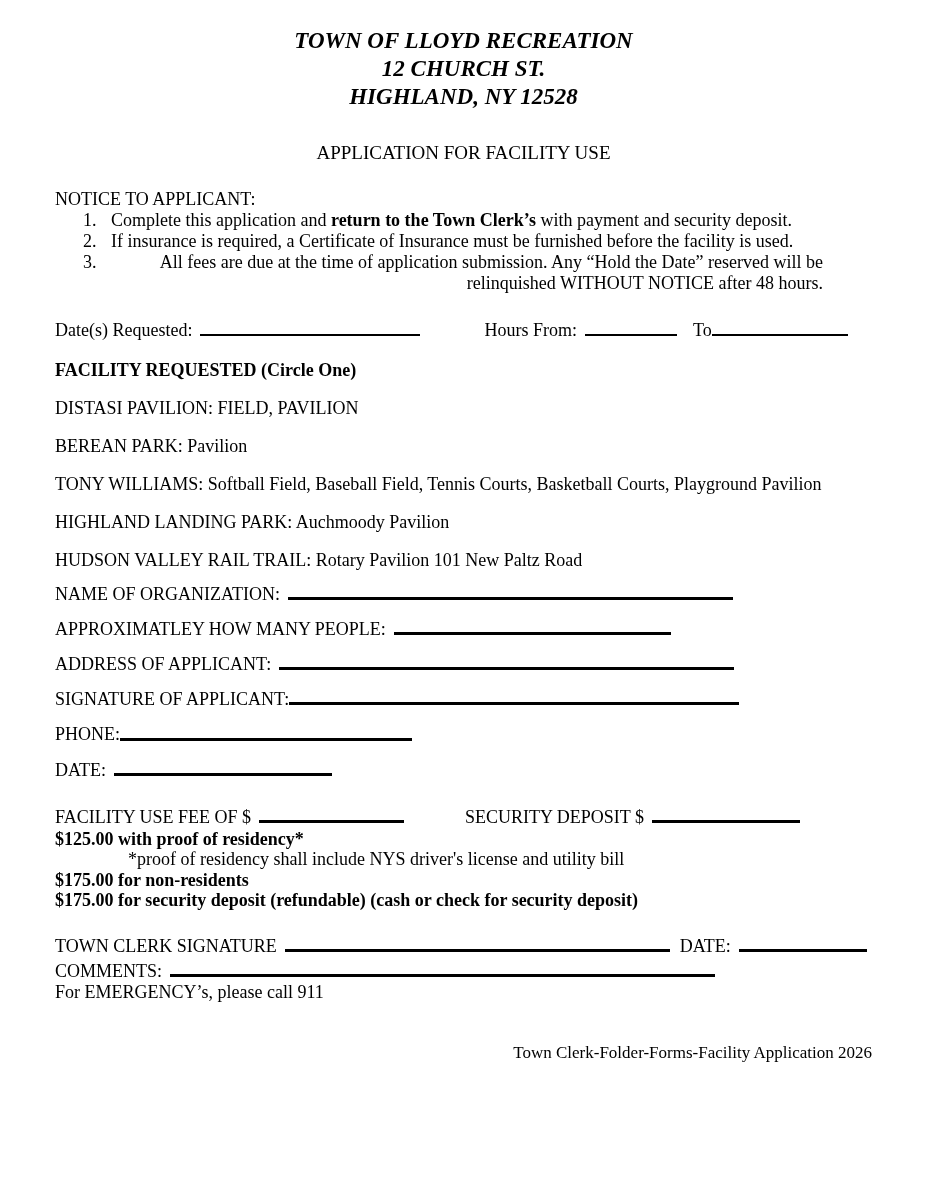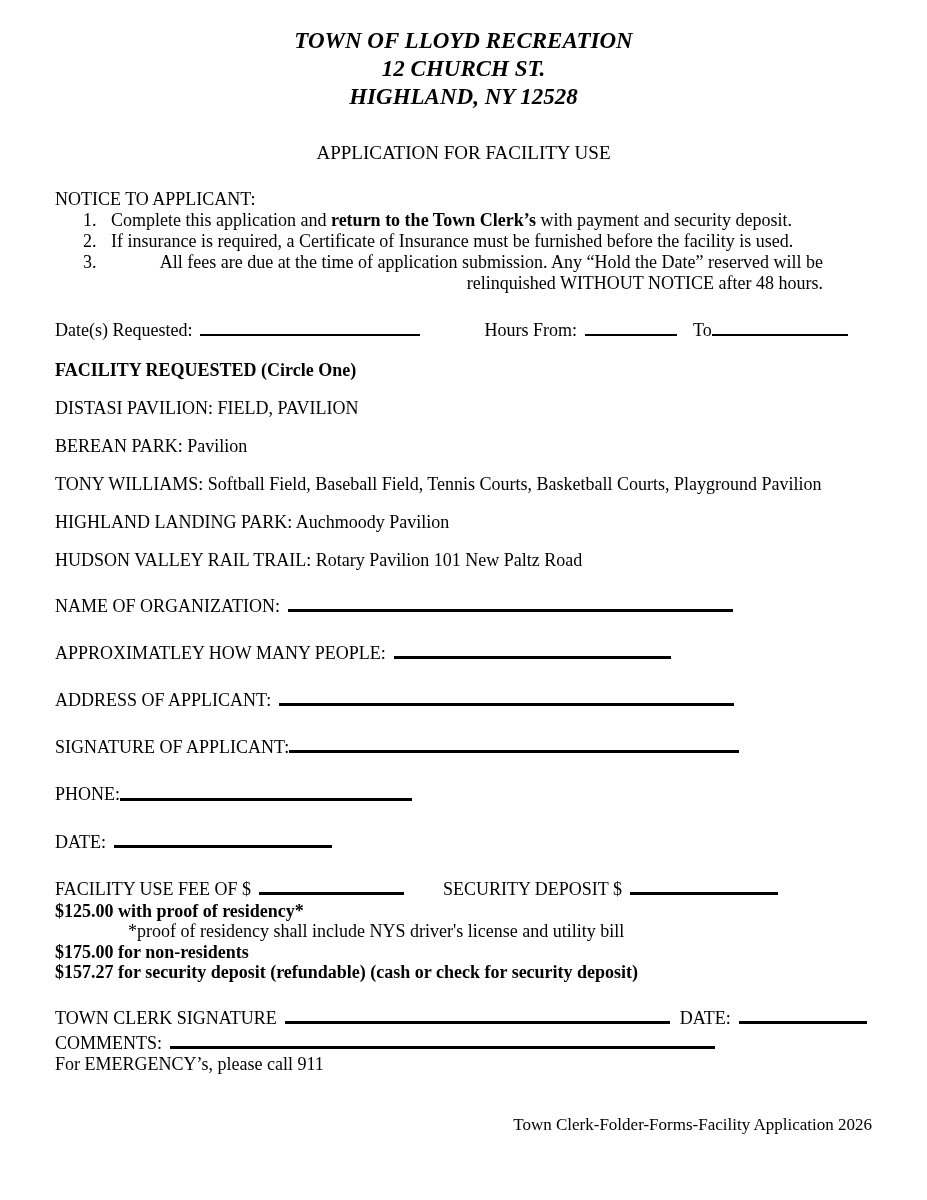--- a/index.html
+++ b/index.html
@@ -19,21 +19,21 @@
   .header{font-size:23px;font-weight:bold;line-height:28px;text-align:center;font-style:italic;}
   .form-title{margin-top:30px;font-size:19px;font-weight:normal;text-align:center;line-height:24px;}
   .notice-heading{margin-top:24px;line-height:21px;}
   .notice-list{margin:0;}
   .notice-item{display:flex;line-height:21px;}
   .notice-num{width:28px;margin-left:28px;flex:none;}
   .notice-text{max-width:712px;text-align:right;}
   .date-row{margin-top:23px;line-height:22px;white-space:nowrap;}
   .facility-heading{margin-top:19px;font-weight:bold;line-height:21px;}
   .facility-option{margin-top:17px;line-height:21px;}
-  .field-row{margin-top:21px;line-height:23px;white-space:nowrap;}
+  .field-row{margin-top:9px;line-height:23px;white-space:nowrap;}
   .fee-row{margin-top:21px;line-height:23px;white-space:nowrap;}
   .fee-line{line-height:20.5px;font-weight:bold;}
   .fee-note{line-height:20.5px;font-weight:normal;padding-left:73px;}
   .clerk-row{margin-top:21px;line-height:22px;white-space:nowrap;}
   .comments-row{line-height:21px;white-space:nowrap;}
   .info-line{line-height:21px;}
   .footer{margin-top:39px;text-align:right;font-size:17px;line-height:21px;}
   .fill{display:inline-block;height:0.95em;vertical-align:baseline;}
   .thin{border-bottom:2px solid #000;}
   .thick{border-bottom:3px solid #000;}
@@ -100,27 +100,27 @@
 
   <div class="field-row">
     <span>PHONE:</span><span class="fill thick" style="width:292px"></span>
   </div>
 
   <div class="field-row">
     <span>DATE:</span><span class="fill thick gap" style="width:218px"></span>
   </div>
 
   <div class="fee-row">
-    <span>FACILITY USE FEE OF $</span><span class="fill thick gap" style="width:145px"></span><span style="margin-left:39px">SECURITY DEPOSIT $</span><span class="fill thick gap" style="width:148px"></span>
+    <span>FACILITY USE FEE OF $</span><span class="fill thick gap" style="width:145px"></span><span style="margin-left:61px">SECURITY DEPOSIT $</span><span class="fill thick gap" style="width:148px"></span>
   </div>
 
   <div class="fee-line">$125.00 with proof of residency*</div>
   <div class="fee-note">*proof of residency shall include NYS driver's license and utility bill</div>
   <div class="fee-line">$175.00 for non-residents</div>
-  <div class="fee-line">$157.27 for security deposit (refundable) (cash or check for security deposit)</div>
+  <div class="fee-line">$175.00 for security deposit (refundable) (cash or check for security deposit)</div>
 
   <div class="clerk-row">
     <span>TOWN CLERK SIGNATURE</span><span class="fill thick gap" style="width:385px"></span><span style="margin-left:10px">DATE:</span><span class="fill thick gap" style="width:128px"></span>
   </div>
 
   <div class="comments-row">
     <span>COMMENTS:</span><span class="fill thick gap" style="width:545px"></span>
   </div>
 
   <div class="info-line">For EMERGENCY’s, please call 911</div>

